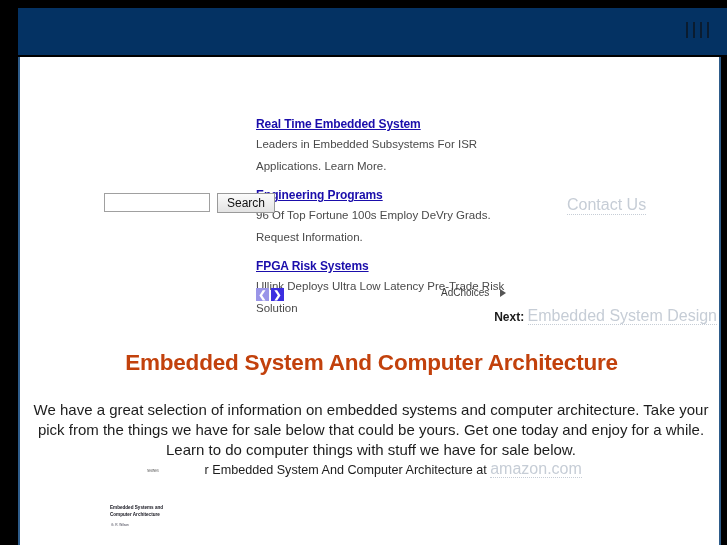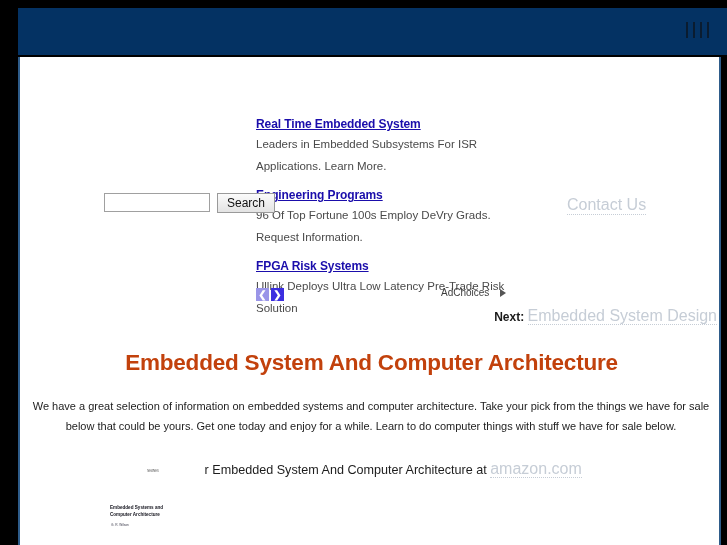--- a/index.html
+++ b/index.html
@@ -187,21 +187,21 @@
     color: #c2410c;
     letter-spacing: -0.2px;
   }
 
   #intro-paragraph {
     position: absolute;
     left: 6px;
     top: 328px;
     width: 690px;
     text-align: center;
-    font-size: 11px;
+    font-size: 15px;
     line-height: 20px;
     color: #1d1d1d;
   }
 
   #shop-line {
     position: absolute;
     left: 0;
     top: 403px;
     width: 703px;
     text-align: center;

